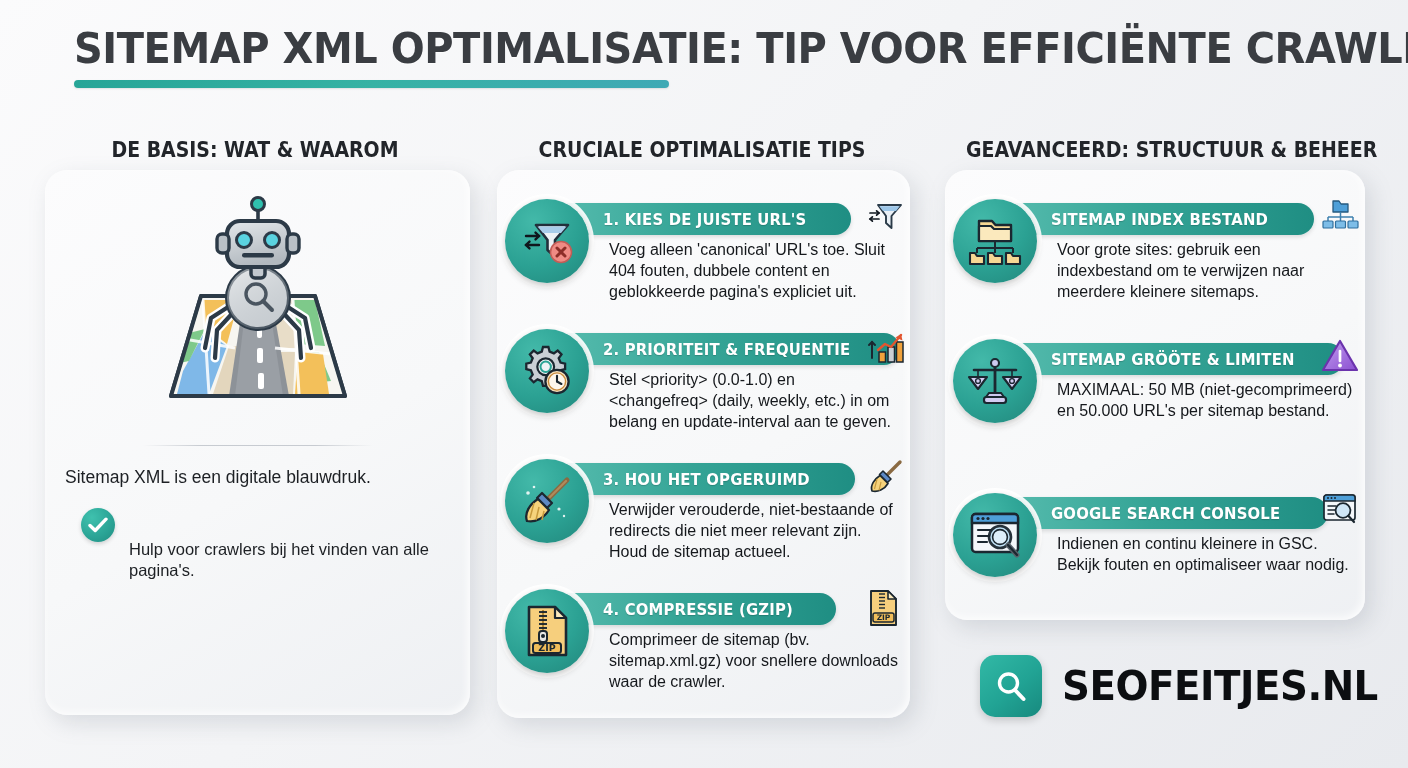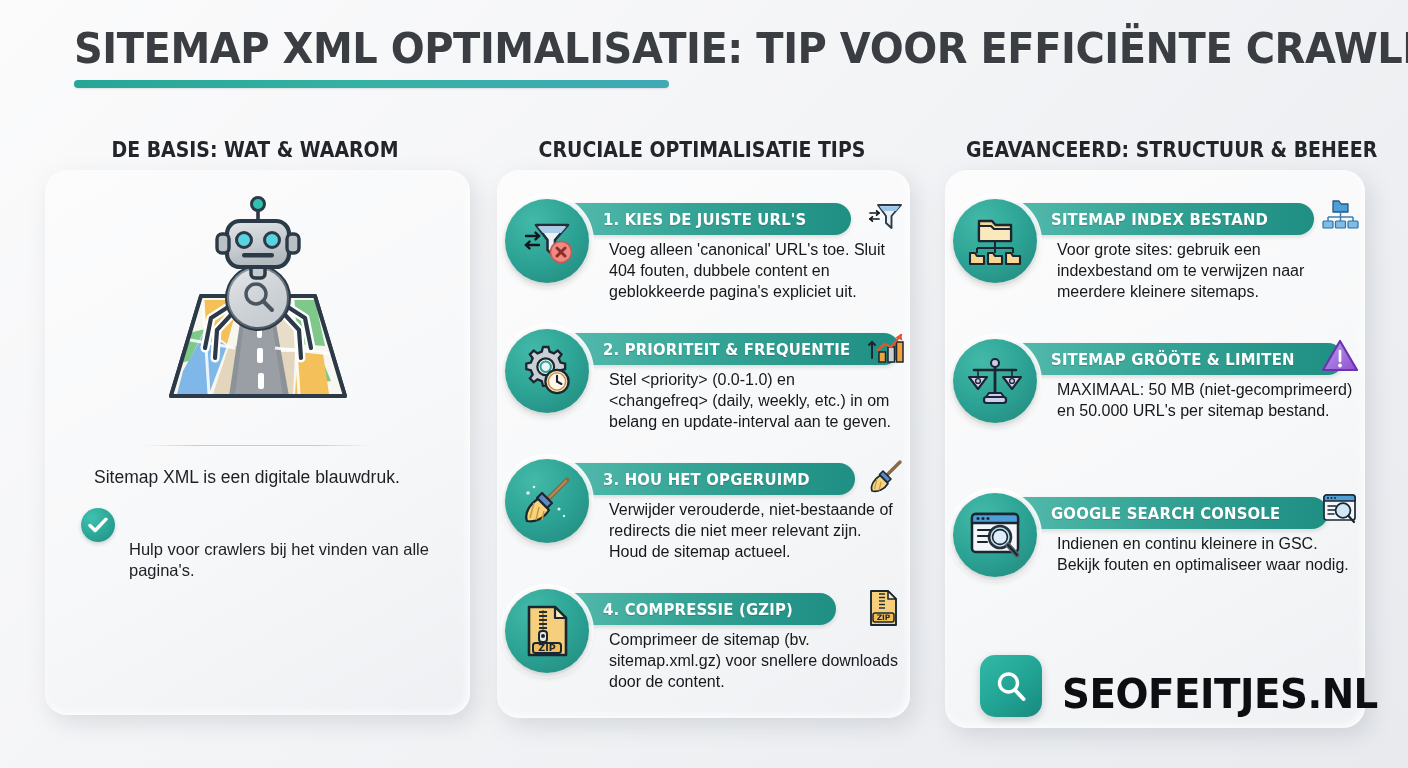--- a/index.html
+++ b/index.html
@@ -65,21 +65,21 @@
   
   .panel {
     position: absolute;
     background: linear-gradient(150deg, #fcfcfd 0%, #f7f8f9 55%, #eef0f3 100%);
     border-radius: 22px;
     box-shadow: 6px 8px 22px rgba(120,128,140,0.22),
                 -2px -2px 8px rgba(255,255,255,0.9) inset;
   }
   #panel-basis    { left:  45px; top: 170px; width: 425px; height: 545px; }
   #panel-tips     { left: 497px; top: 170px; width: 413px; height: 548px; }
-  #panel-advanced { left: 945px; top: 170px; width: 420px; height: 558px; }
+  #panel-advanced { left: 945px; top: 170px; width: 420px; height: 450px; }
 
   
   #robot-illustration {
     position: absolute;
     left: 50%;
     top: 26px;
     transform: translateX(-50%);
     width: 230px;
     height: 230px;
   }
@@ -87,21 +87,21 @@
     position: absolute;
     left: 50%;
     transform: translateX(-50%);
     top: 275px;
     width: 230px;
     height: 1px;
     background: linear-gradient(90deg, rgba(200,204,210,0) 0%, #c7cbd1 25%, #c7cbd1 75%, rgba(200,204,210,0) 100%);
   }
   #col1-lead {
     position: absolute;
-    left: 49px;
+    left: 20px;
     top: 296px;
     width: 360px;
     font-size: 17.5px;
     color: #1d2024;
     line-height: 1.3;
   }
   #bullet-list {
     position: absolute;
     left: 36px;
     top: 336px;
@@ -212,21 +212,21 @@
   #card-index   { top:  14px; }
   #card-limits  { top: 154px; }
   #card-gsc     { top: 308px; text-decoration: underline; }
 
   
   #logo {
     position: absolute;
     left: 980px;
     top: 655px;
     display: flex;
-    align-items: flex-end;
+    align-items: center;
   }
   #logo-mark {
     width: 62px;
     height: 62px;
     border-radius: 15px;
     background: linear-gradient(140deg, #32b9a6 0%, #21a394 55%, #17897e 100%);
     box-shadow: 0 3px 8px rgba(0,0,0,0.18);
     display: flex;
     align-items: center;
     justify-content: center;
@@ -508,21 +508,21 @@
             <line x1="13" y1="6" x2="19" y2="6"></line>
               <line x1="13" y1="9.5" x2="19" y2="9.5"></line>
             <line x1="13" y1="13" x2="19" y2="13"></line>
               <line x1="13" y1="16.5" x2="19" y2="16.5"></line>
             <line x1="13" y1="20" x2="19" y2="20"></line>
           </g>
           <rect x="7" y="25" width="21" height="9" rx="2" fill="#f0bd5a" stroke="#1b2730" stroke-width="1.5"></rect>
           <text x="17.5" y="32" font-family="DejaVu Sans, sans-serif" font-size="7.5" font-weight="bold" fill="#1b2730" text-anchor="middle">ZIP</text>
         </svg>
       </span>
-      <div class="card-body">Comprimeer de sitemap (bv. sitemap.xml.gz) voor snellere downloads door de content.</div>
+      <div class="card-body">Comprimeer de sitemap (bv. sitemap.xml.gz) voor snellere downloads waar de crawler.</div>
     </div>
   </div>
 </div>
 
 <div class="panel" id="panel-advanced">
 
   <div class="card" id="card-index">
     <div class="card-inner">
       <span class="icon-circle">
         <svg width="56" height="52" viewBox="0 0 56 52">

